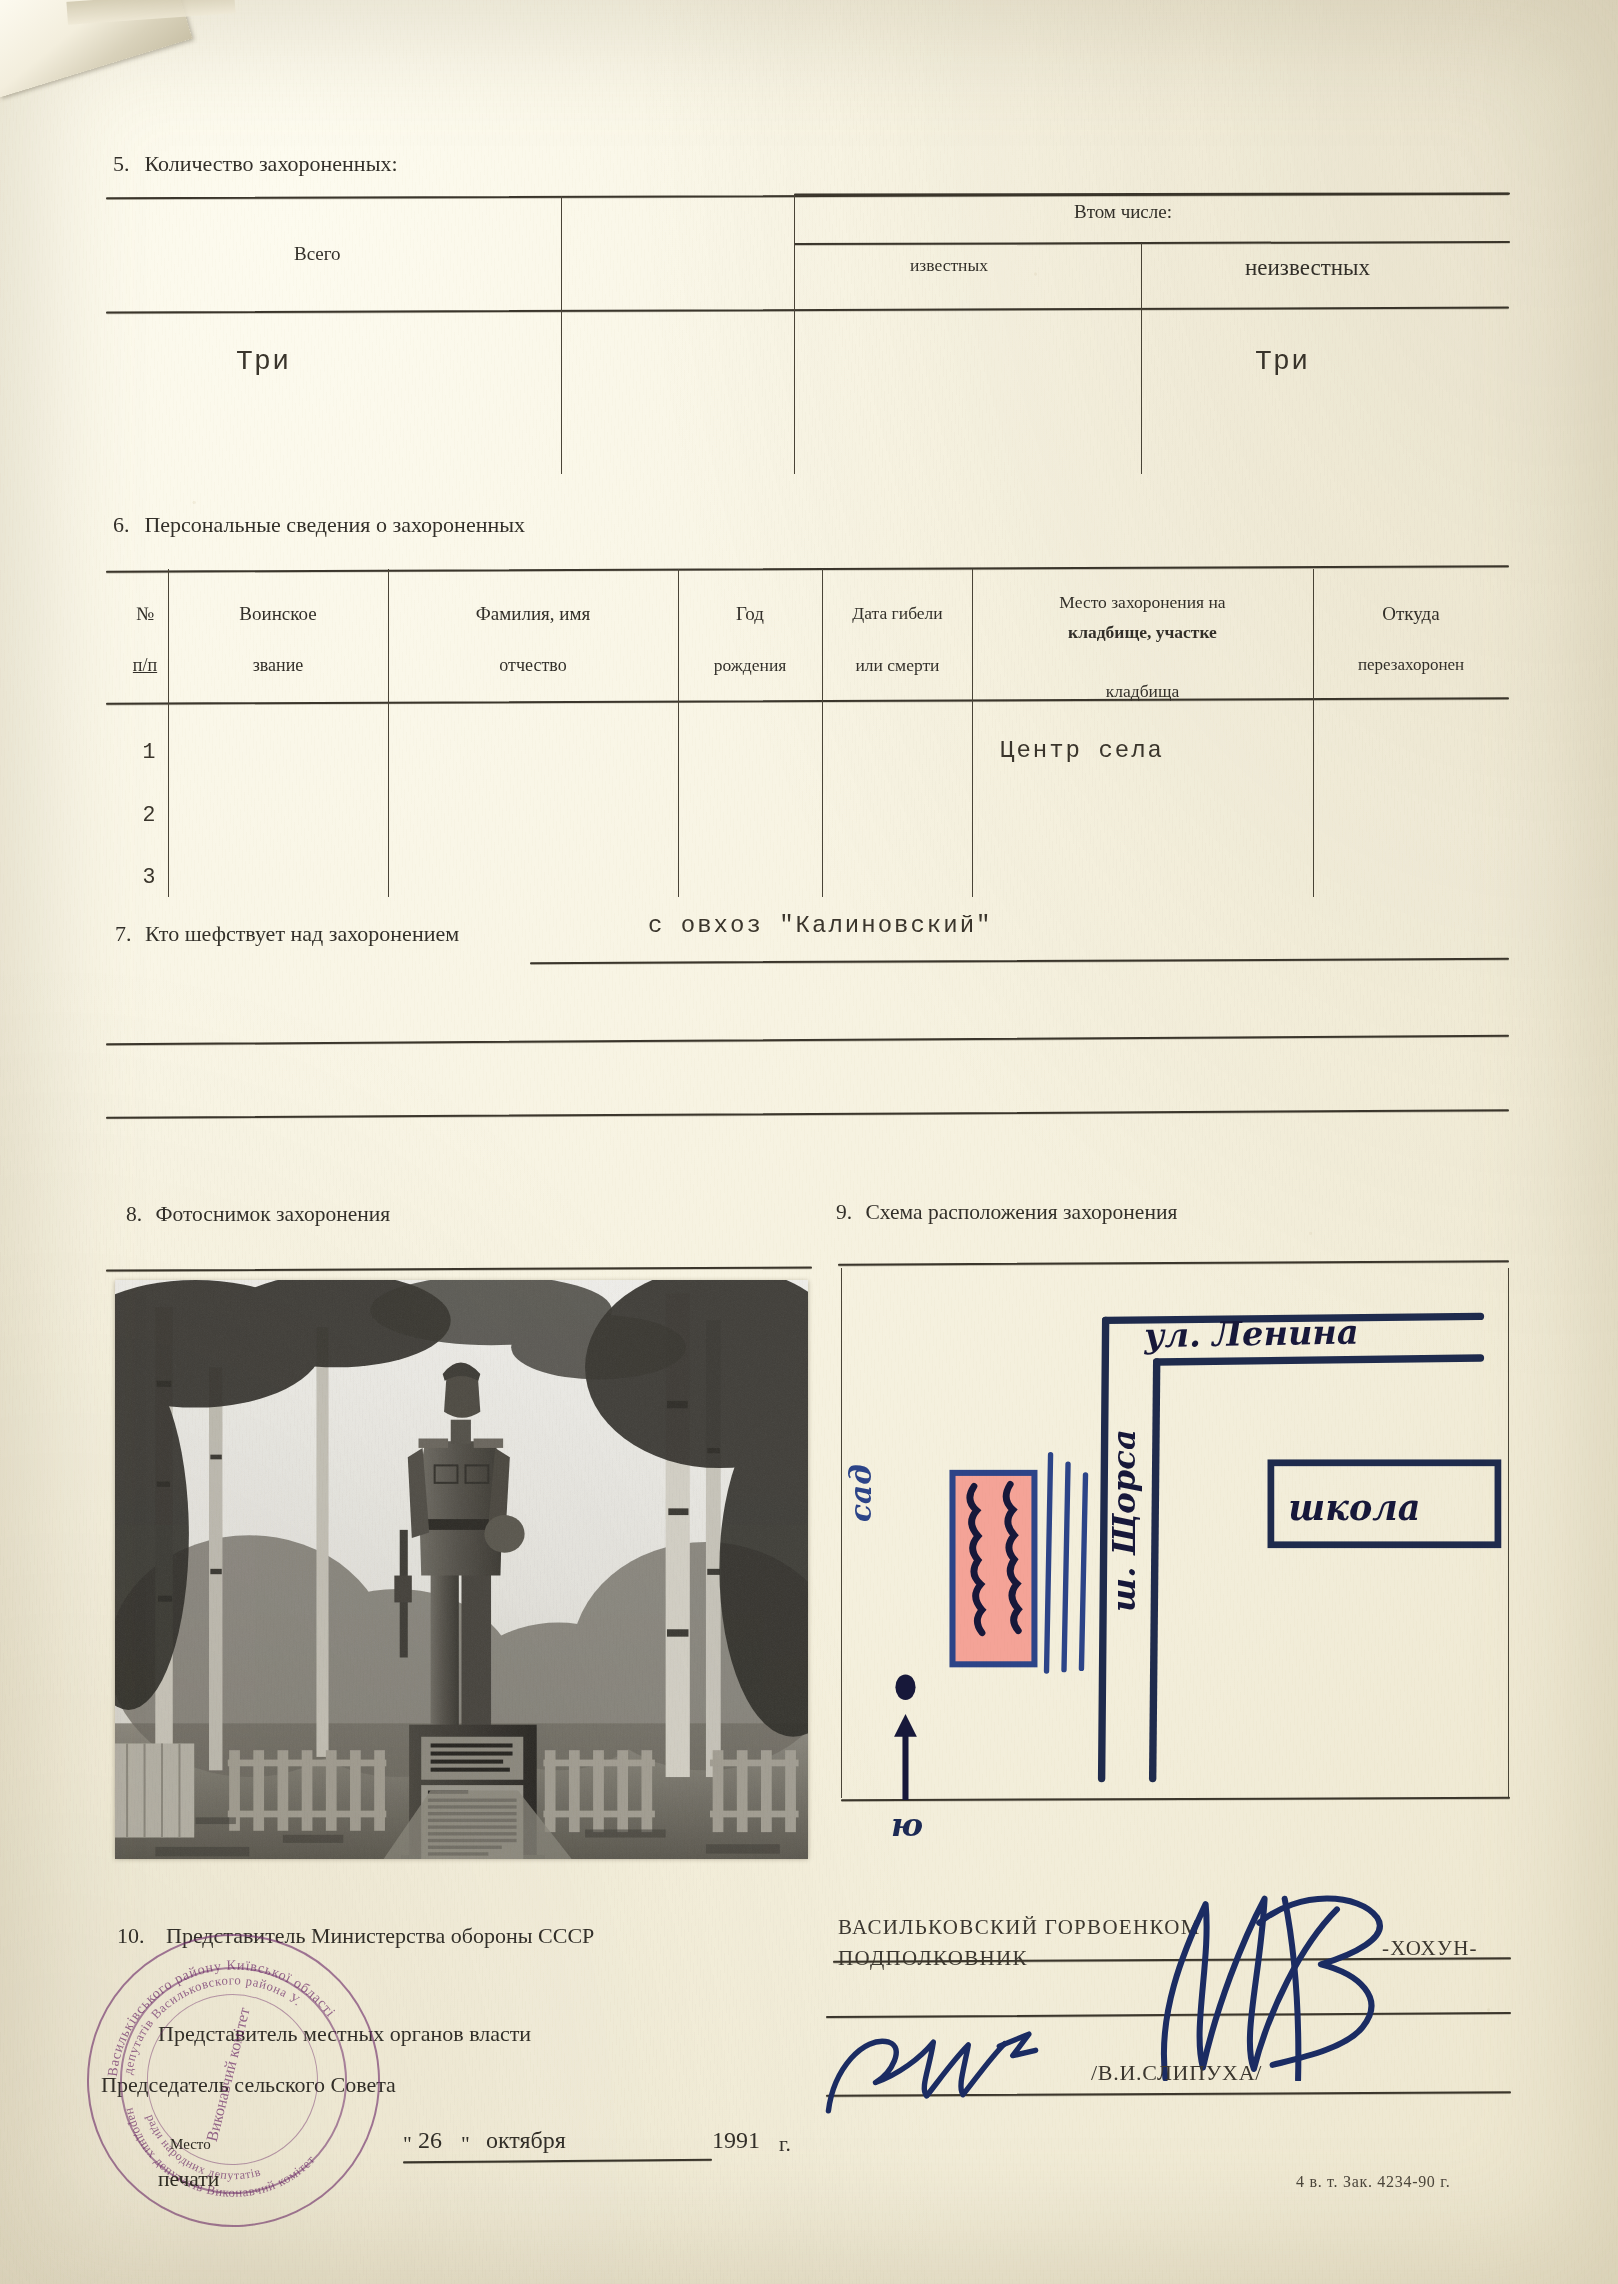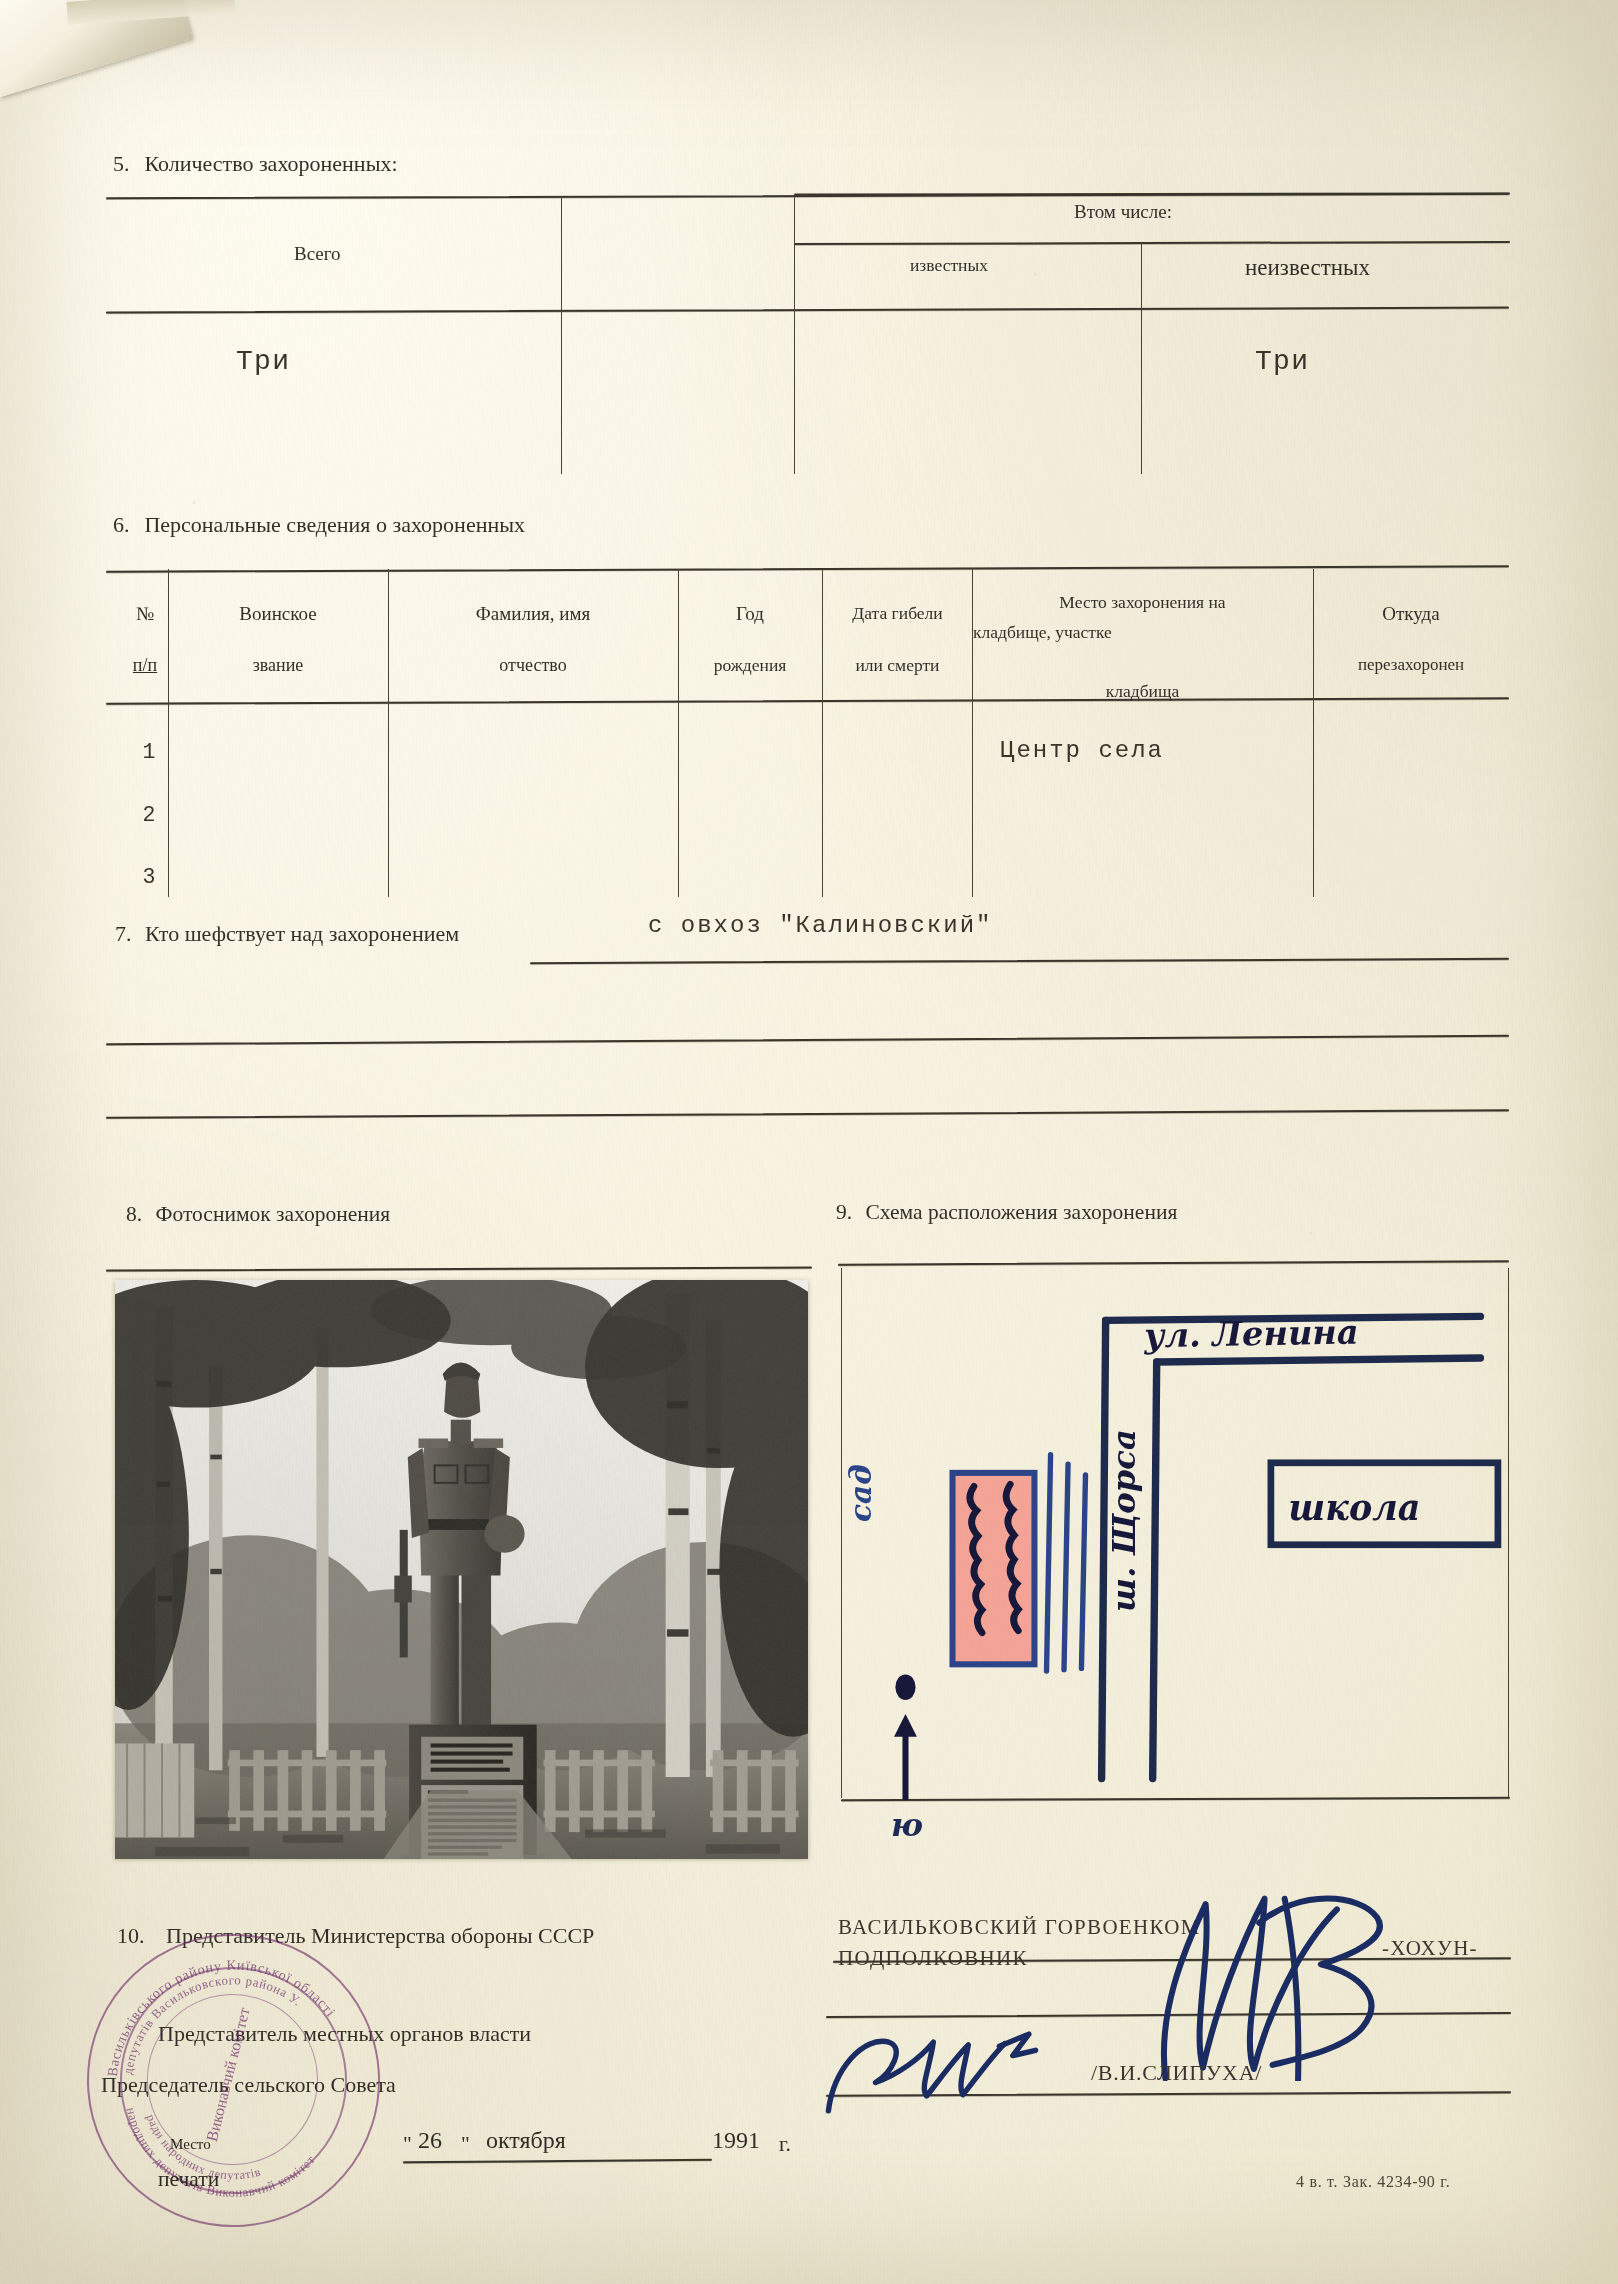--- a/index.html
+++ b/index.html
@@ -112,21 +112,21 @@
   <div class="lay form-txt" style="left:388px;top:603px;font-size:19px;text-align:center;width:290px;">Фамилия, имя</div>
   <div class="lay form-txt" style="left:388px;top:655px;font-size:18px;text-align:center;width:290px;">отчество</div>
 
   <div class="lay form-txt" style="left:678px;top:603px;font-size:19px;text-align:center;width:144px;">Год</div>
   <div class="lay form-txt" style="left:678px;top:655px;font-size:17.5px;text-align:center;width:144px;">рождения</div>
 
   <div class="lay form-txt" style="left:823px;top:603px;font-size:17.5px;text-align:center;width:149px;">Дата гибели</div>
   <div class="lay form-txt" style="left:823px;top:655px;font-size:17.5px;text-align:center;width:149px;">или смерти</div>
 
   <div class="lay form-txt" style="left:973px;top:592px;font-size:17.5px;text-align:center;width:339px;">Место захоронения на</div>
-  <div class="lay form-txt" style="left:973px;top:622px;font-size:17.5px;text-align:left;width:339px;">кладбище, участке</div>
+  <div class="lay form-txt" style="left:973px;top:622px;font-size:17.5px;text-align:center;width:339px;font-weight:bold;">кладбище, участке</div>
   <div class="lay form-txt" style="left:973px;top:651px;font-size:17.5px;text-align:center;width:339px;margin-top:30px;">кладбища</div>
 
   <div class="lay form-txt" style="left:1313px;top:603px;font-size:19px;text-align:center;width:196px;">Откуда</div>
   <div class="lay form-txt" style="left:1313px;top:655px;font-size:17px;text-align:center;width:196px;">перезахоронен</div>
 
   <div class="lay typed" style="left:134px;top:740px;font-size:21.5px;width:31px;text-align:center;">
     <span>1</span>
   </div>
   <div class="lay typed" style="left:134px;top:803px;font-size:21.5px;width:31px;text-align:center;">
     <span>2</span>

